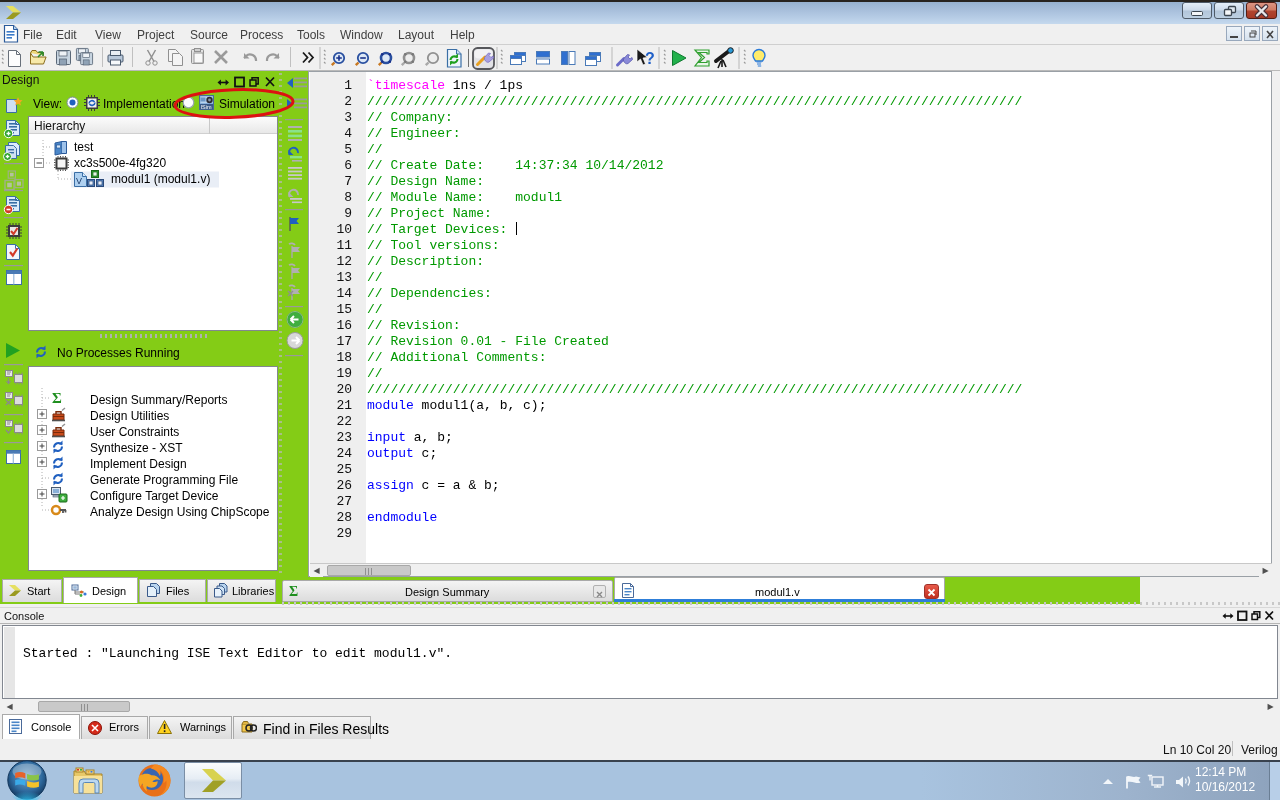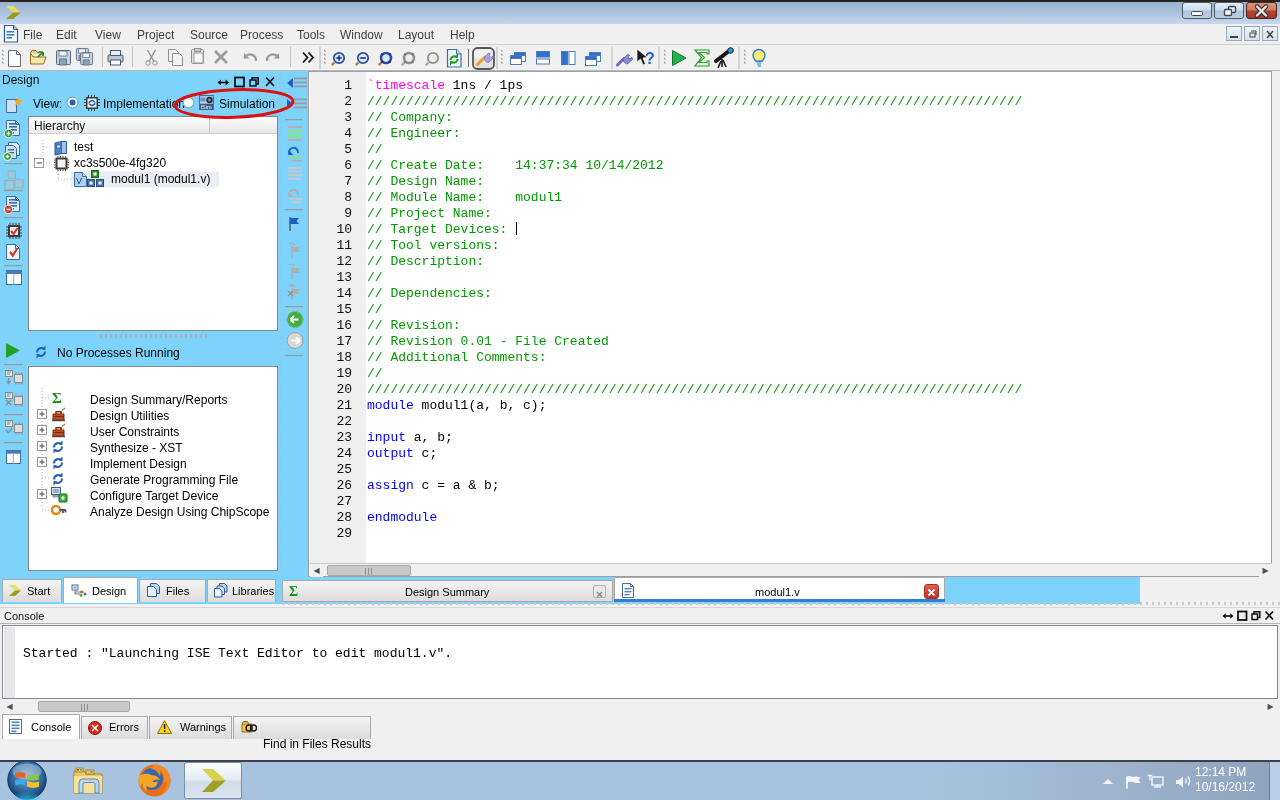--- a/index.html
+++ b/index.html
@@ -22,21 +22,21 @@
 
 #menubar { position:absolute; top:24px; left:0; width:1280px; height:21px; background:#f0f0f0; border-bottom:1px solid #cfcfcf; }
 .menu { position:absolute; top:28px; font-size:12px; color:#404040; }
 .mdibtn { position:absolute; top:2px; width:16px; height:15px; border:1px solid #98a8bc;
   background:linear-gradient(180deg,#eef4fa,#d6e2ee); }
 
 
 #toolbar { position:absolute; top:45px; left:0; width:1280px; height:26px; background:#f0f0f0; border-bottom:1px solid #b9b9b9; }
 
 
-#main { position:absolute; top:71px; left:0; width:1140px; height:533px; background:#7dd3fc; }
+#main { position:absolute; top:71px; left:0; width:1140px; height:533px; background:#84cc16; }
 
 
 #paneltitle { position:absolute; top:2px; left:2px; width:275px; height:18px; font-size:12px; color:#111; }
 #viewrow { position:absolute; top:21px; left:28px; font-size:12px; color:#111; }
 .whitebox { position:absolute; background:#fff; border:1px solid #828790; }
 .boxheader { background:linear-gradient(180deg,#fcfcfc,#e8e8e8); border-bottom:1px solid #d0d0d0;
   font-size:12px; color:#111; }
 .treetext { font-size:12px; color:#000; position:absolute; white-space:nowrap; }
 
 
@@ -882,23 +882,28 @@
       </svg>
   <span class="abs" style="left:180px;top:8px;font-size:11px">Warnings</span>
   <div class="tab" style="left:233px;top:3px;width:138px;height:23px;border-bottom:none"></div>
   <svg class="abs" style="left:241px;top:7px" width="16" height="14" viewBox="0 0 16 14">
         <path d="M1 4 h10 v8 h-10 z" fill="#f5c84a" stroke="#8a6d1f"></path>
         <path d="M1 4 l1.5-2.5 h4 l1 2" fill="#e8b83a" stroke="#8a6d1f"></path>
         <circle cx="8" cy="8" r="3" fill="none" stroke="#222" stroke-width="1.5"></circle>
         <circle cx="12.5" cy="8" r="3" fill="none" stroke="#222" stroke-width="1.5"></circle>
         <path d="M9.5 8 a1.5 1.5 0 0 1 2 0" fill="none" stroke="#222"></path>
       </svg>
-  <span class="abs" style="left:263px;top:24px;font-size:12px">Find in Files Results</span>
+  <span class="abs" style="left:263px;top:8px;font-size:14px">Find in Files Results</span>
 </div>
 
+<div id="statusbar">
+  <span style="position:absolute;left:1163px;top:4px">Ln 10 Col 20</span>
+  <span style="position:absolute;left:1232px;top:2px;width:1px;height:15px;background:#c0c0c0"></span>
+      <span style="position:absolute;left:1241px;top:4px">Verilog</span>
+</div>
 
 <div id="taskbar"></div>
 <div id="taskbartop"></div>
 
 <svg class="abs" style="left:6px;top:760px" width="42" height="40" viewBox="0 0 42 40">
   <defs>
     <radialGradient id="orb" cx="50%" cy="40%" r="65%">
       <stop offset="0%" stop-color="#7ba6c8"></stop>
           <stop offset="60%" stop-color="#2f6a9e"></stop>
           <stop offset="100%" stop-color="#0e2c50"></stop>

